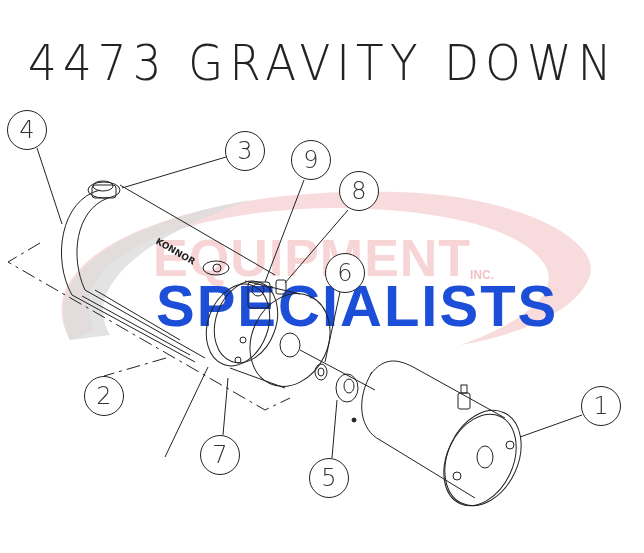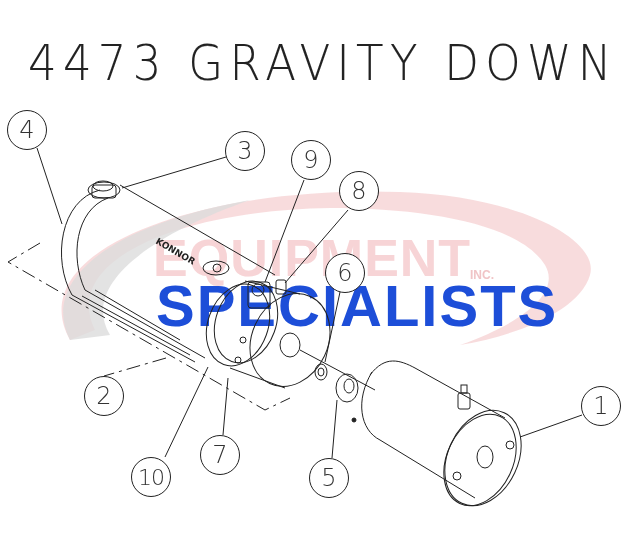--- a/index.html
+++ b/index.html
@@ -102,17 +102,16 @@
       <line x1="582" y1="415" x2="520" y2="437"></line>
     </g>
   </svg>
 
   <div class="balloon" style="left:7px;top:110px">4</div>
   <div class="balloon" style="left:225px;top:131px">3</div>
   <div class="balloon" style="left:291px;top:140px">9</div>
   <div class="balloon" style="left:339px;top:171px">8</div>
   <div class="balloon" style="left:325px;top:253px">6</div>
   <div class="balloon" style="left:84px;top:376px">2</div>
-  <div class="balloon two" style="left:131px;top:457px">10</div>
   <div class="balloon" style="left:200px;top:435px">7</div>
   <div class="balloon" style="left:309px;top:458px">5</div>
   <div class="balloon" style="left:581px;top:386px">1</div>
 </div>
 
 </body></html>

